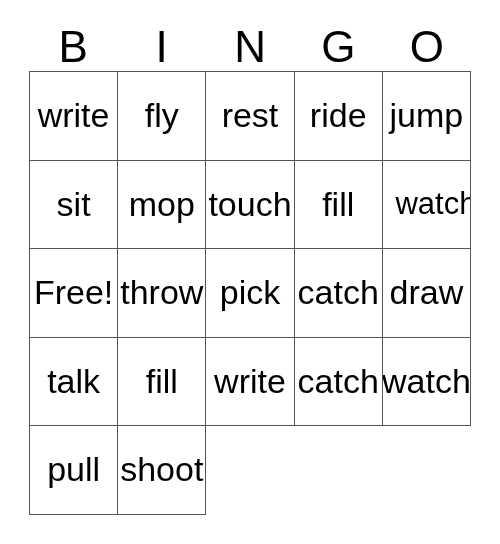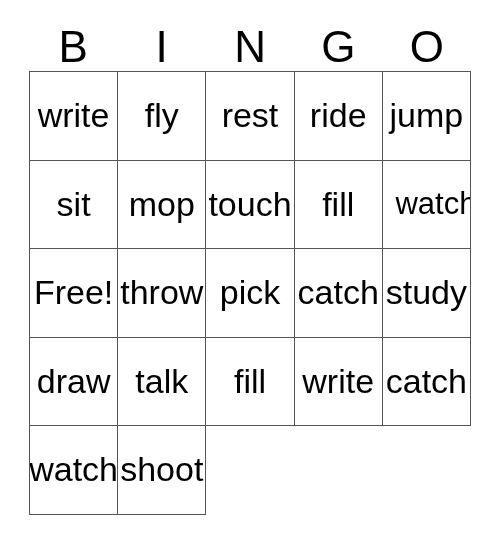--- a/index.html
+++ b/index.html
@@ -145,39 +145,39 @@
       <span class="cell-text">throw</span>
     </div>
     <div class="cell">
       <span class="cell-text">pick</span>
     </div>
 
     <div class="cell">
       <span class="cell-text">catch</span>
     </div>
     <div class="cell">
-      <span class="cell-text">study</span>
-    </div>
-    <div class="cell">
       <span class="cell-text">draw</span>
     </div>
     <div class="cell">
       <span class="cell-text">talk</span>
     </div>
     <div class="cell">
       <span class="cell-text">fill</span>
     </div>
 
     <div class="cell">
       <span class="cell-text">write</span>
     </div>
     <div class="cell">
       <span class="cell-text">catch</span>
     </div>
     <div class="cell">
       <span class="cell-text">watch</span>
     </div>
     <div class="cell">
+      <span class="cell-text">pull</span>
+    </div>
+    <div class="cell">
       <span class="cell-text">shoot</span>
     </div>
 
   </div>
 </div>
 
 </body></html>

